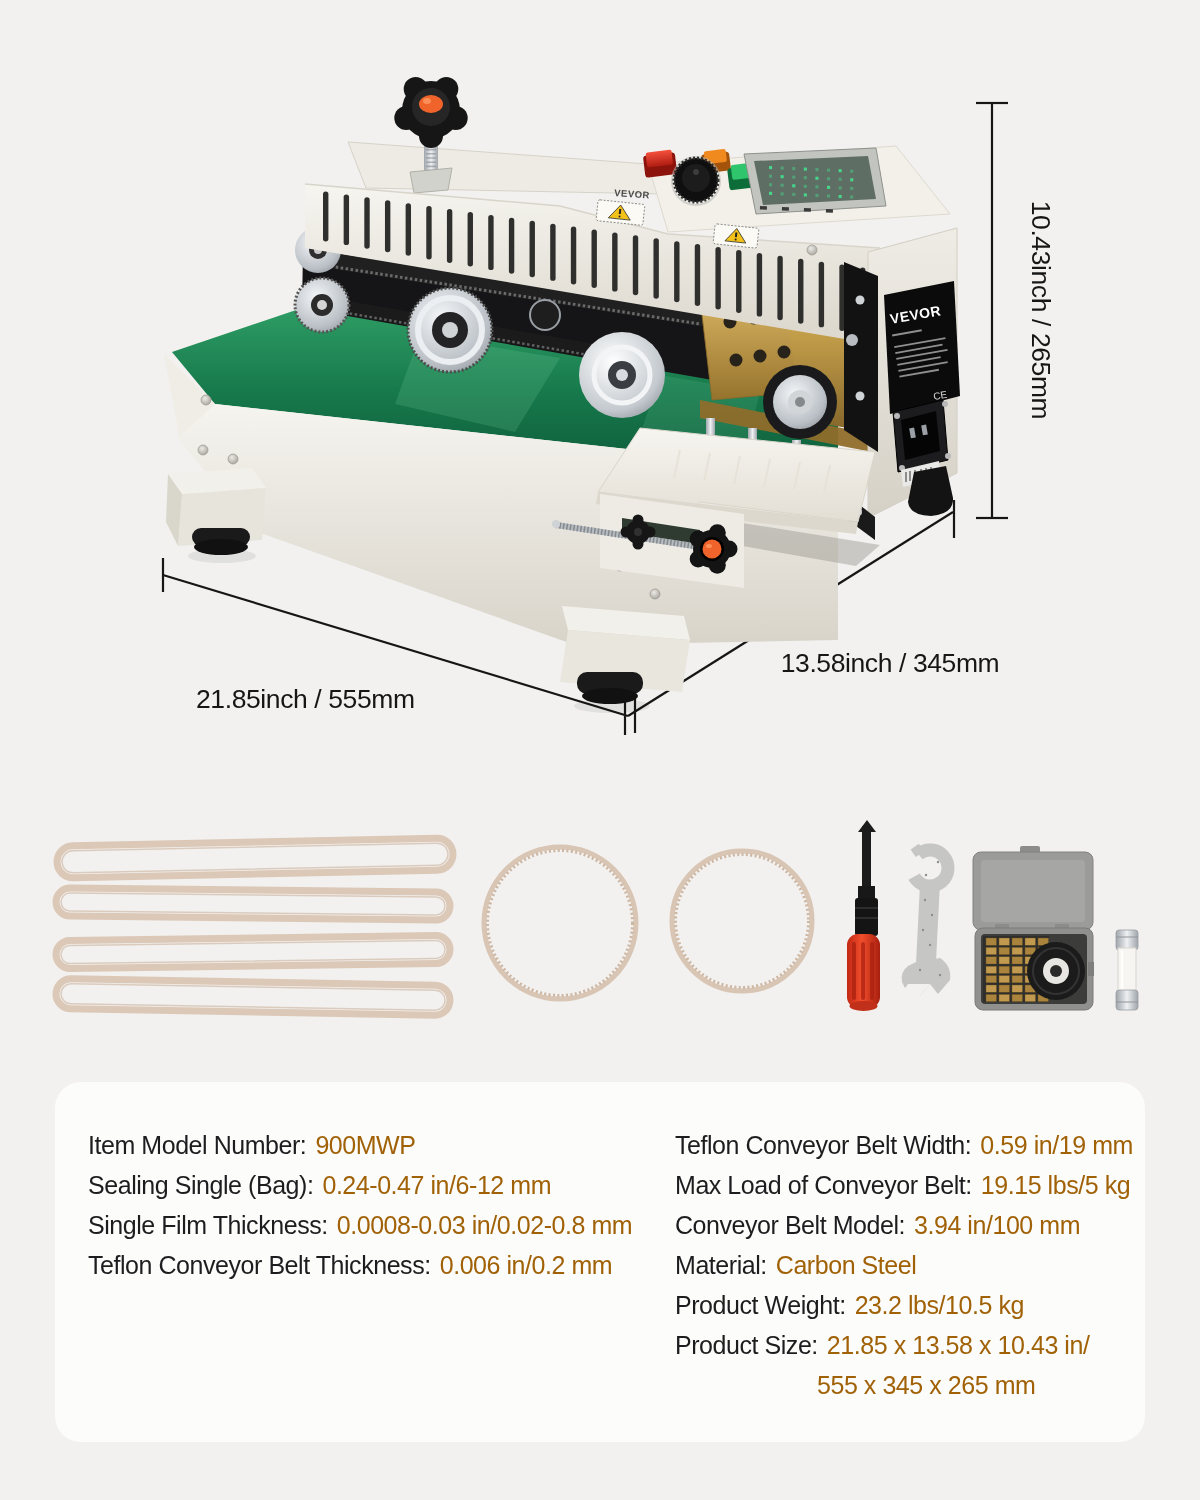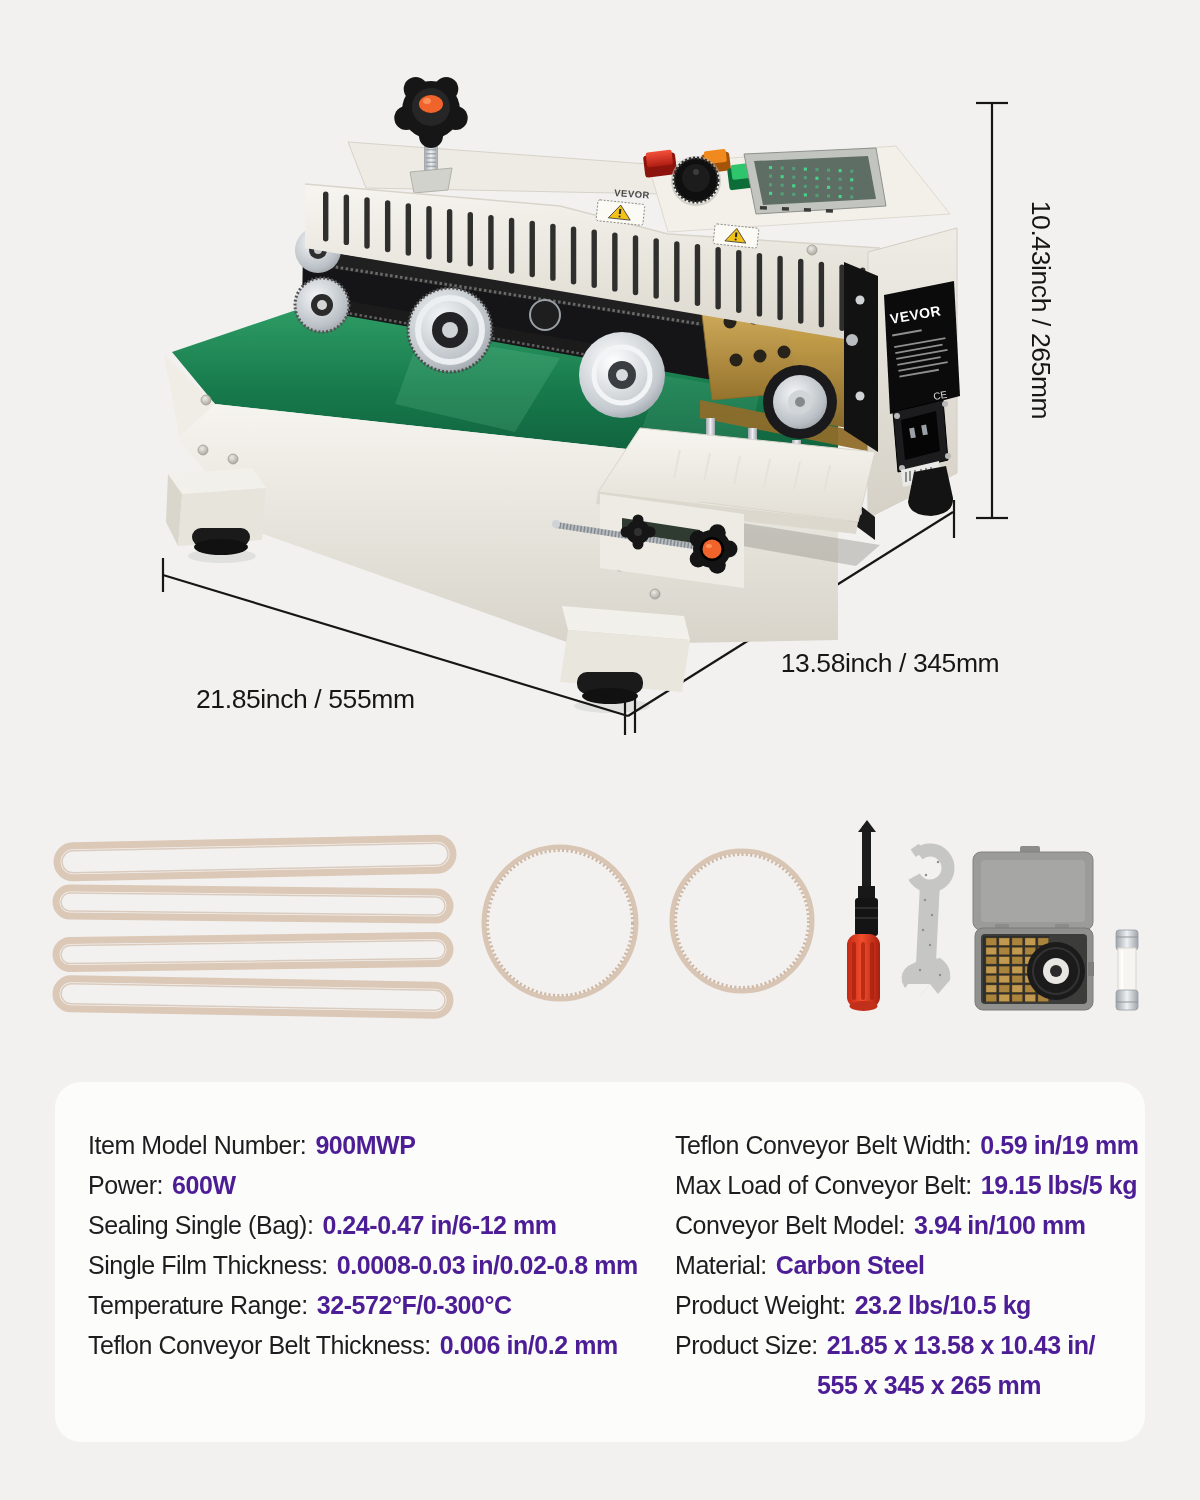--- a/index.html
+++ b/index.html
@@ -5,21 +5,21 @@
   html,body{margin:0;padding:0;background:#f2f1ef;font-family:"Liberation Sans",sans-serif;}
   .stage{position:relative;width:1200px;height:1500px;overflow:hidden;background:#f2f1ef;}
   .stage svg{position:absolute;left:0;top:0;}
   .dim{font-size:26.5px;fill:#161616;letter-spacing:-0.4px;font-family:"Liberation Sans",sans-serif;}
   .specs{position:absolute;left:55px;top:1082px;width:1090px;height:360px;background:#fcfcfb;border-radius:26px;}
   .col{position:absolute;top:43px;}
   .col.left{left:33px;}
   .col.right{left:620px;}
   .row{height:40px;line-height:40px;font-size:25px;letter-spacing:-0.45px;white-space:nowrap;color:#1d1d1f;}
   .row .lbl{margin-right:9px;font-weight:500;margin-top:22px;}
-  .row .val{color:#4c1d95;font-weight:700;}
+  .row .val{color:#a16207;font-weight:400;}
   .row.indent{padding-left:142px;}
 </style>
 </head>
 <body>
 
 <div class="stage">
 
 <svg width="1200" height="1500" viewBox="0 0 1200 1500">
   <defs>
     <linearGradient id="faceGrad" x1="0" y1="0" x2="0.15" y2="1">
@@ -503,24 +503,22 @@
       <rect x="1116" y="990" width="22" height="20" rx="3" fill="url(#silverV)" stroke="#9aa0a6" stroke-width="0.8"></rect>
       <line x1="1116" y1="937" x2="1138" y2="937" stroke="#8f959b" stroke-width="1"></line>
       <line x1="1116" y1="1002" x2="1138" y2="1002" stroke="#8f959b" stroke-width="1"></line>
     </g>
   </g>
 </svg>
 
 <div class="specs">
   <div class="col left">
     <div class="row"><span class="lbl">Item Model Number:</span><span class="val">900MWP</span></div>
-    <div class="row"><span class="lbl">Power:</span><span class="val">600W</span></div>
     <div class="row"><span class="lbl">Sealing Single (Bag):</span><span class="val">0.24-0.47 in/6-12 mm</span></div>
     <div class="row"><span class="lbl">Single Film Thickness:</span><span class="val">0.0008-0.03 in/0.02-0.8 mm</span></div>
-    <div class="row"><span class="lbl">Temperature Range:</span><span class="val">32-572°F/0-300°C</span></div>
     <div class="row"><span class="lbl">Teflon Conveyor Belt Thickness:</span><span class="val">0.006 in/0.2 mm</span></div>
   </div>
   <div class="col right">
     <div class="row"><span class="lbl">Teflon Conveyor Belt Width:</span><span class="val">0.59 in/19 mm</span></div>
     <div class="row"><span class="lbl">Max Load of Conveyor Belt:</span><span class="val">19.15 lbs/5 kg</span></div>
     <div class="row"><span class="lbl">Conveyor Belt Model:</span><span class="val">3.94 in/100 mm</span></div>
     <div class="row"><span class="lbl">Material:</span><span class="val">Carbon Steel</span></div>
     <div class="row"><span class="lbl">Product Weight:</span><span class="val">23.2 lbs/10.5 kg</span></div>
     <div class="row"><span class="lbl">Product Size:</span><span class="val">21.85 x 13.58 x 10.43 in/</span></div>
     <div class="row indent"><span class="val">555 x 345 x 265 mm</span></div>

